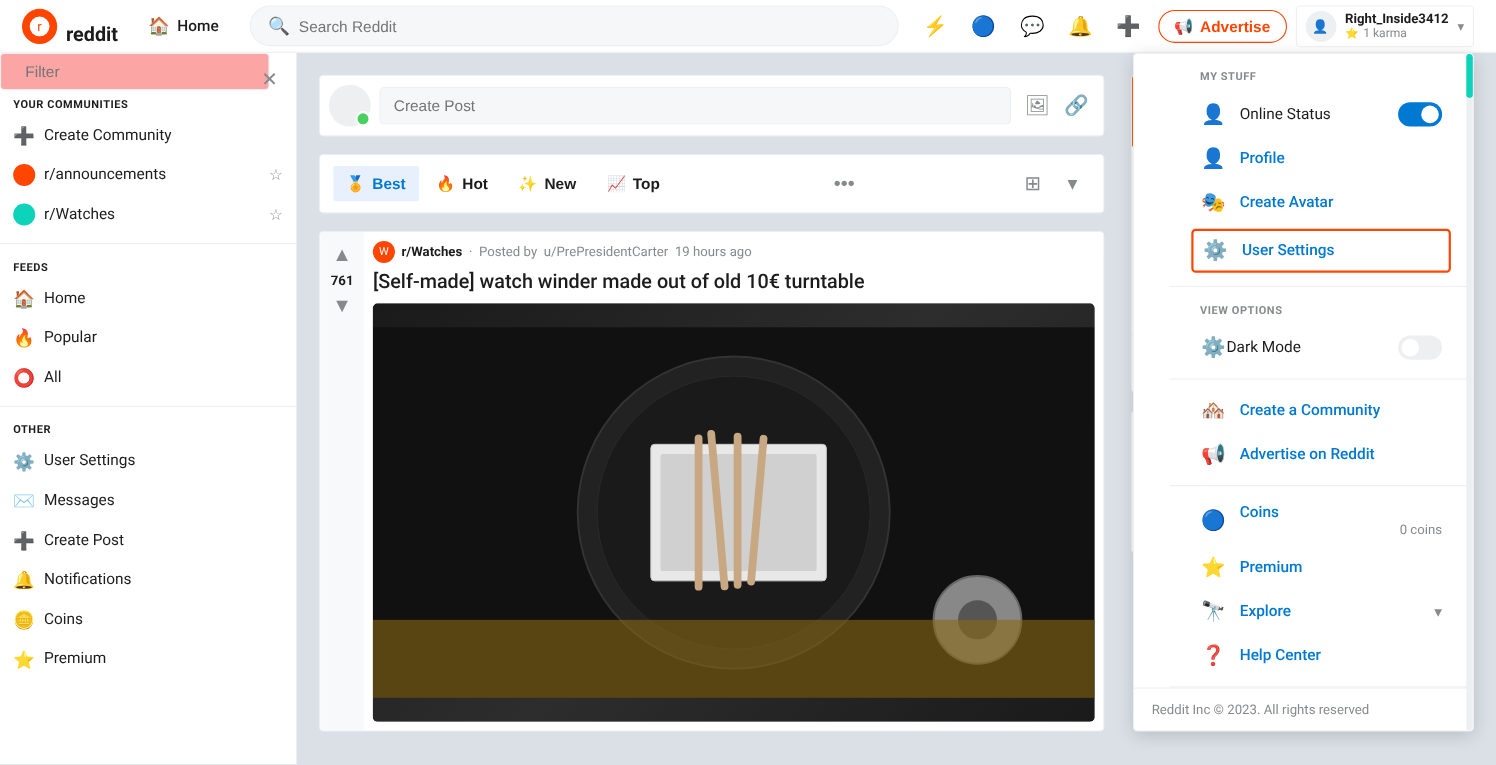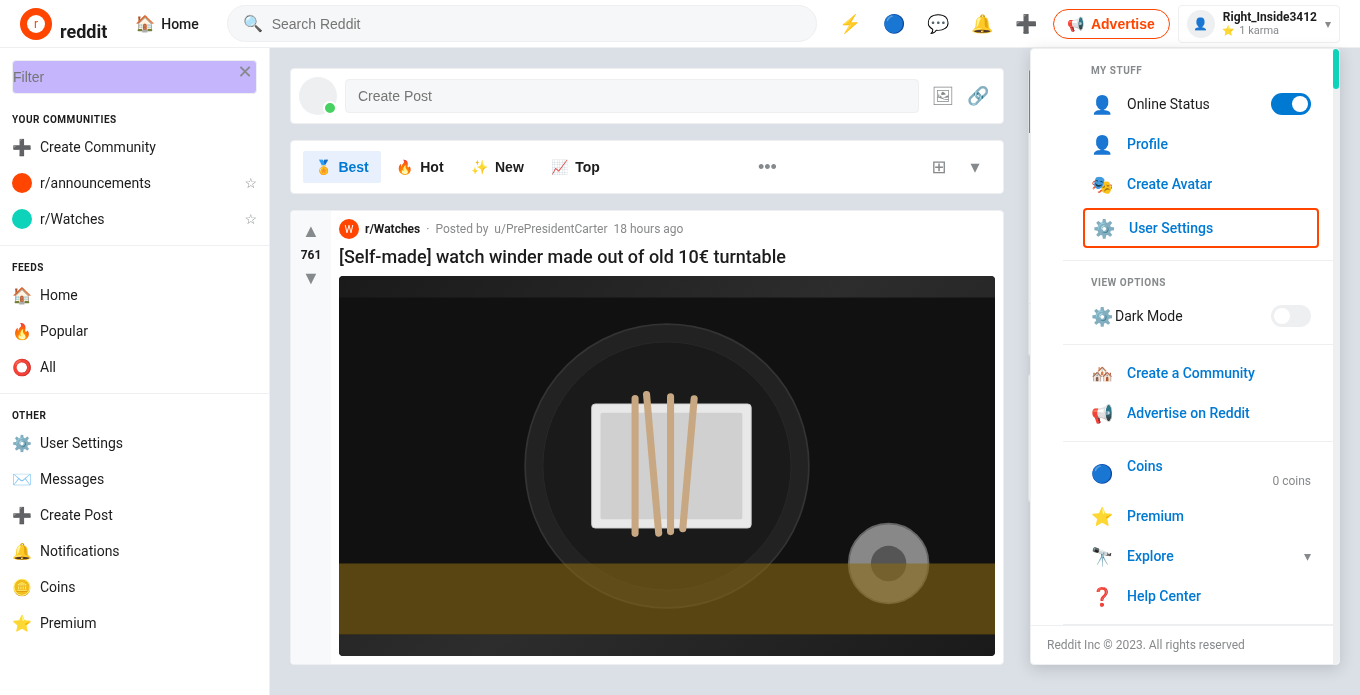--- a/index.html
+++ b/index.html
@@ -53,23 +53,23 @@
     .sidebar {
       width: 270px; background: #fff; height: calc(695px - 48px);
       overflow-y: auto; border-right: 1px solid #edeff1; flex-shrink: 0; position: relative;
     }
     .sidebar-close {
       position: absolute; top: 10px; right: 10px;
       width: 28px; height: 28px; border-radius: 50%; display: flex; align-items: center; justify-content: center;
       cursor: pointer; color: #878a8c; font-size: 18px; border: none; background: transparent;
     }
     .filter-input {
-      margin: 12px; width: calc(100% - 24px);
-      padding: 8px 0; border: 1px solid #edeff1; border-radius: 4px;
-      background: #c4b5fd; font-size: 14px; outline: none;
+      margin: 0; width: calc(100% - 24px);
+      padding: 8px 22px; border: 1px solid #edeff1; border-radius: 4px;
+      background: #fca5a5; font-size: 14px; outline: none;
     }
     .sidebar-section { padding: 8px 12px 4px; }
     .sidebar-section-title { font-size: 10px; font-weight: 700; color: #1c1c1c; letter-spacing: 0.5px; text-transform: uppercase; }
     .sidebar-item {
       display: flex; align-items: center; gap: 8px;
       padding: 8px 12px; cursor: pointer; font-size: 14px; color: #1c1c1c; border-radius: 4px;
     }
     .sidebar-item-icon { width: 20px; height: 20px; display: flex; align-items: center; justify-content: center; font-size: 16px; flex-shrink: 0; }
     .sidebar-star { margin-left: auto; color: #878a8c; font-size: 14px; }
     .sidebar-divider { height: 1px; background: #edeff1; margin: 8px 0; }
@@ -350,21 +350,21 @@
         </div>
         <div class="post-body">
           <div class="post-meta">
             <div class="post-subreddit-icon">
               <span style="font-size:10px;color:#fff">W</span>
             </div>
             <span class="post-subreddit">r/Watches</span>
             <span>·</span>
             <span>Posted by</span>
             <span>u/PrePresidentCarter</span>
-            <span>18 hours ago</span>
+            <span>19 hours ago</span>
           </div>
           <div class="post-title">[Self-made] watch winder made out of old 10€ turntable</div>
           <div class="post-image">
             <div class="post-image-inner">
               
               <svg width="100%" height="100%" viewBox="0 0 740 380" xmlns="http://www.w3.org/2000/svg">
                 <rect width="740" height="380" fill="#111"></rect>
 
                 <circle cx="370" cy="190" r="160" fill="#222" stroke="#333" stroke-width="2"></circle>
                 <circle cx="370" cy="190" r="140" fill="#1a1a1a" stroke="#2a2a2a" stroke-width="1"></circle>

